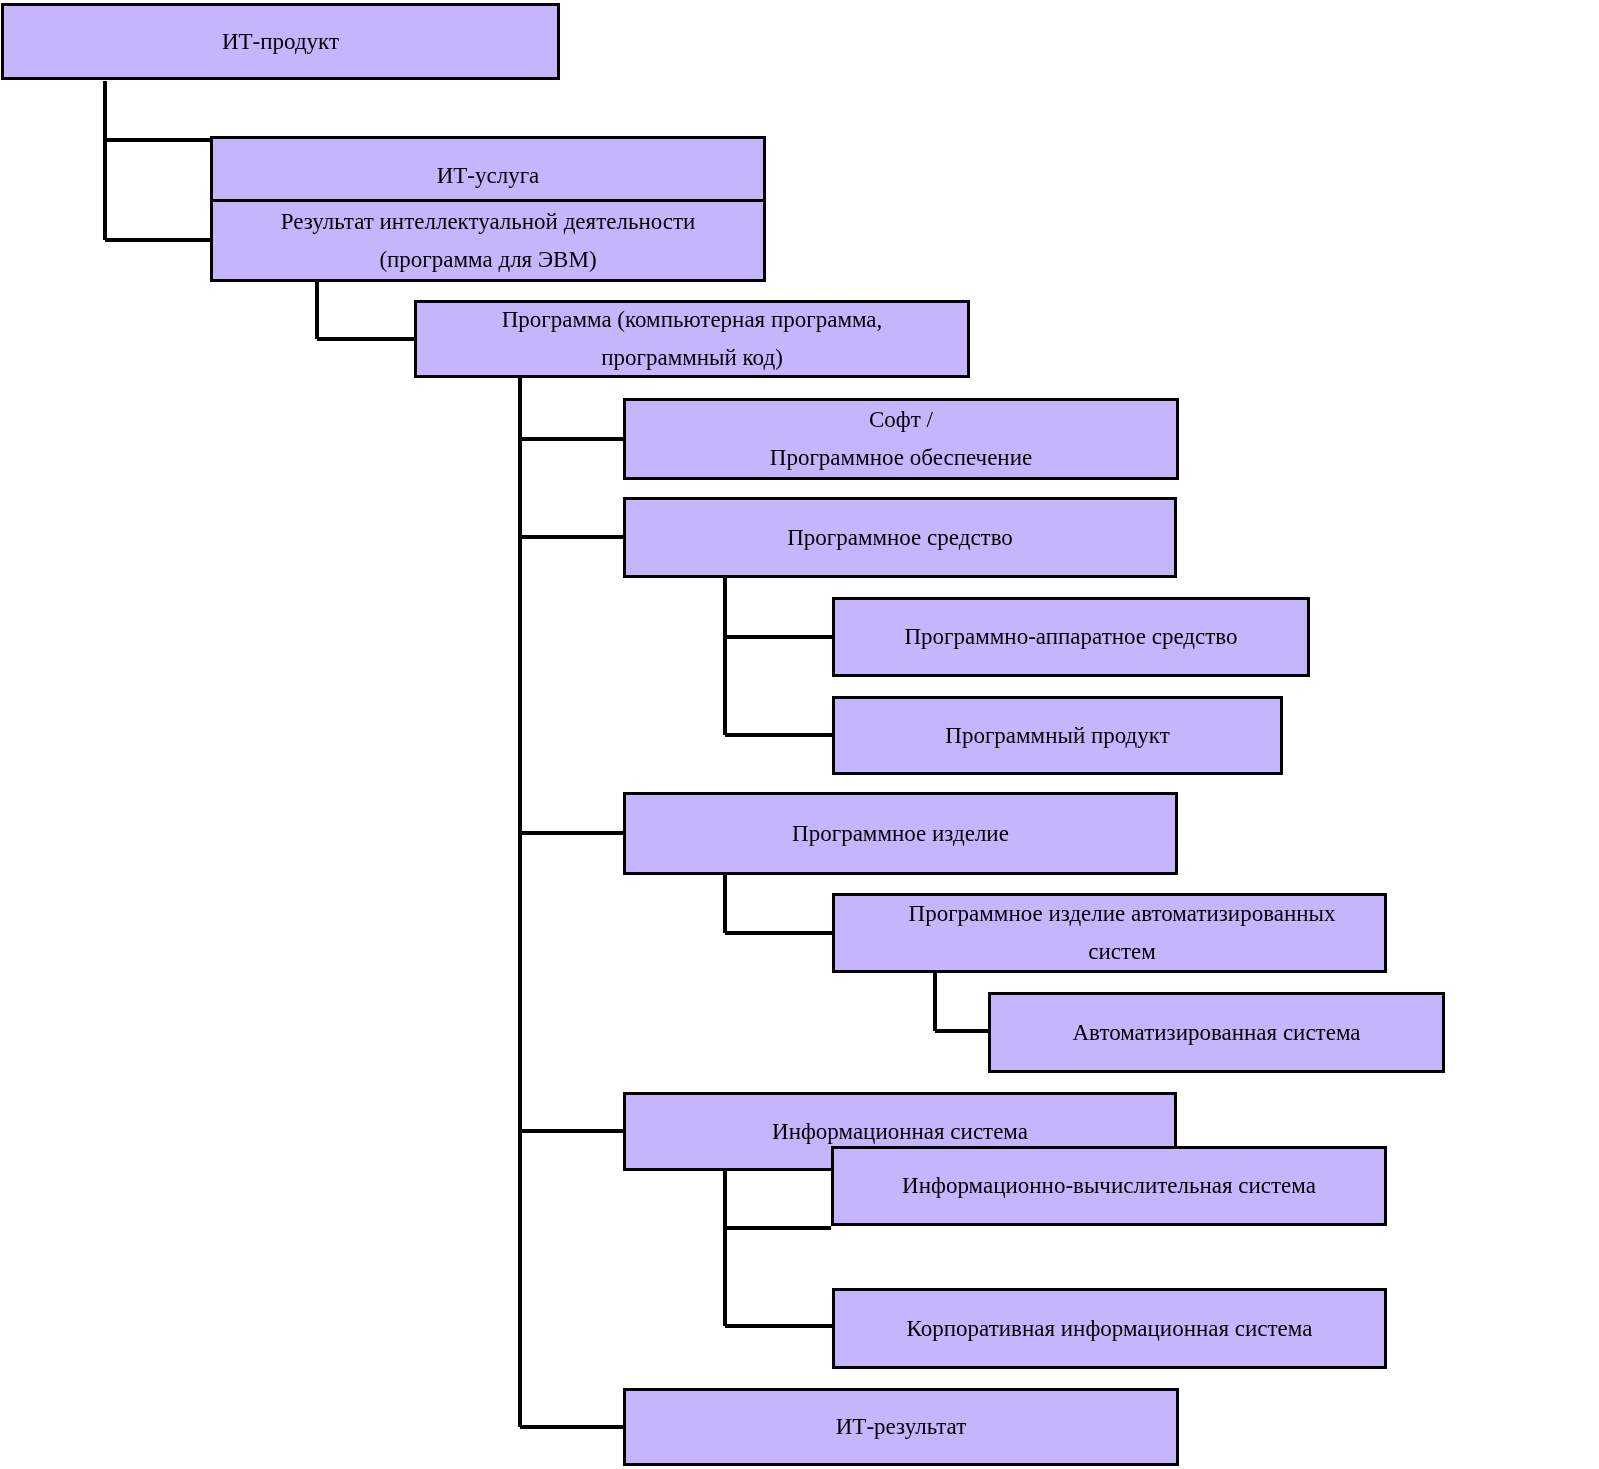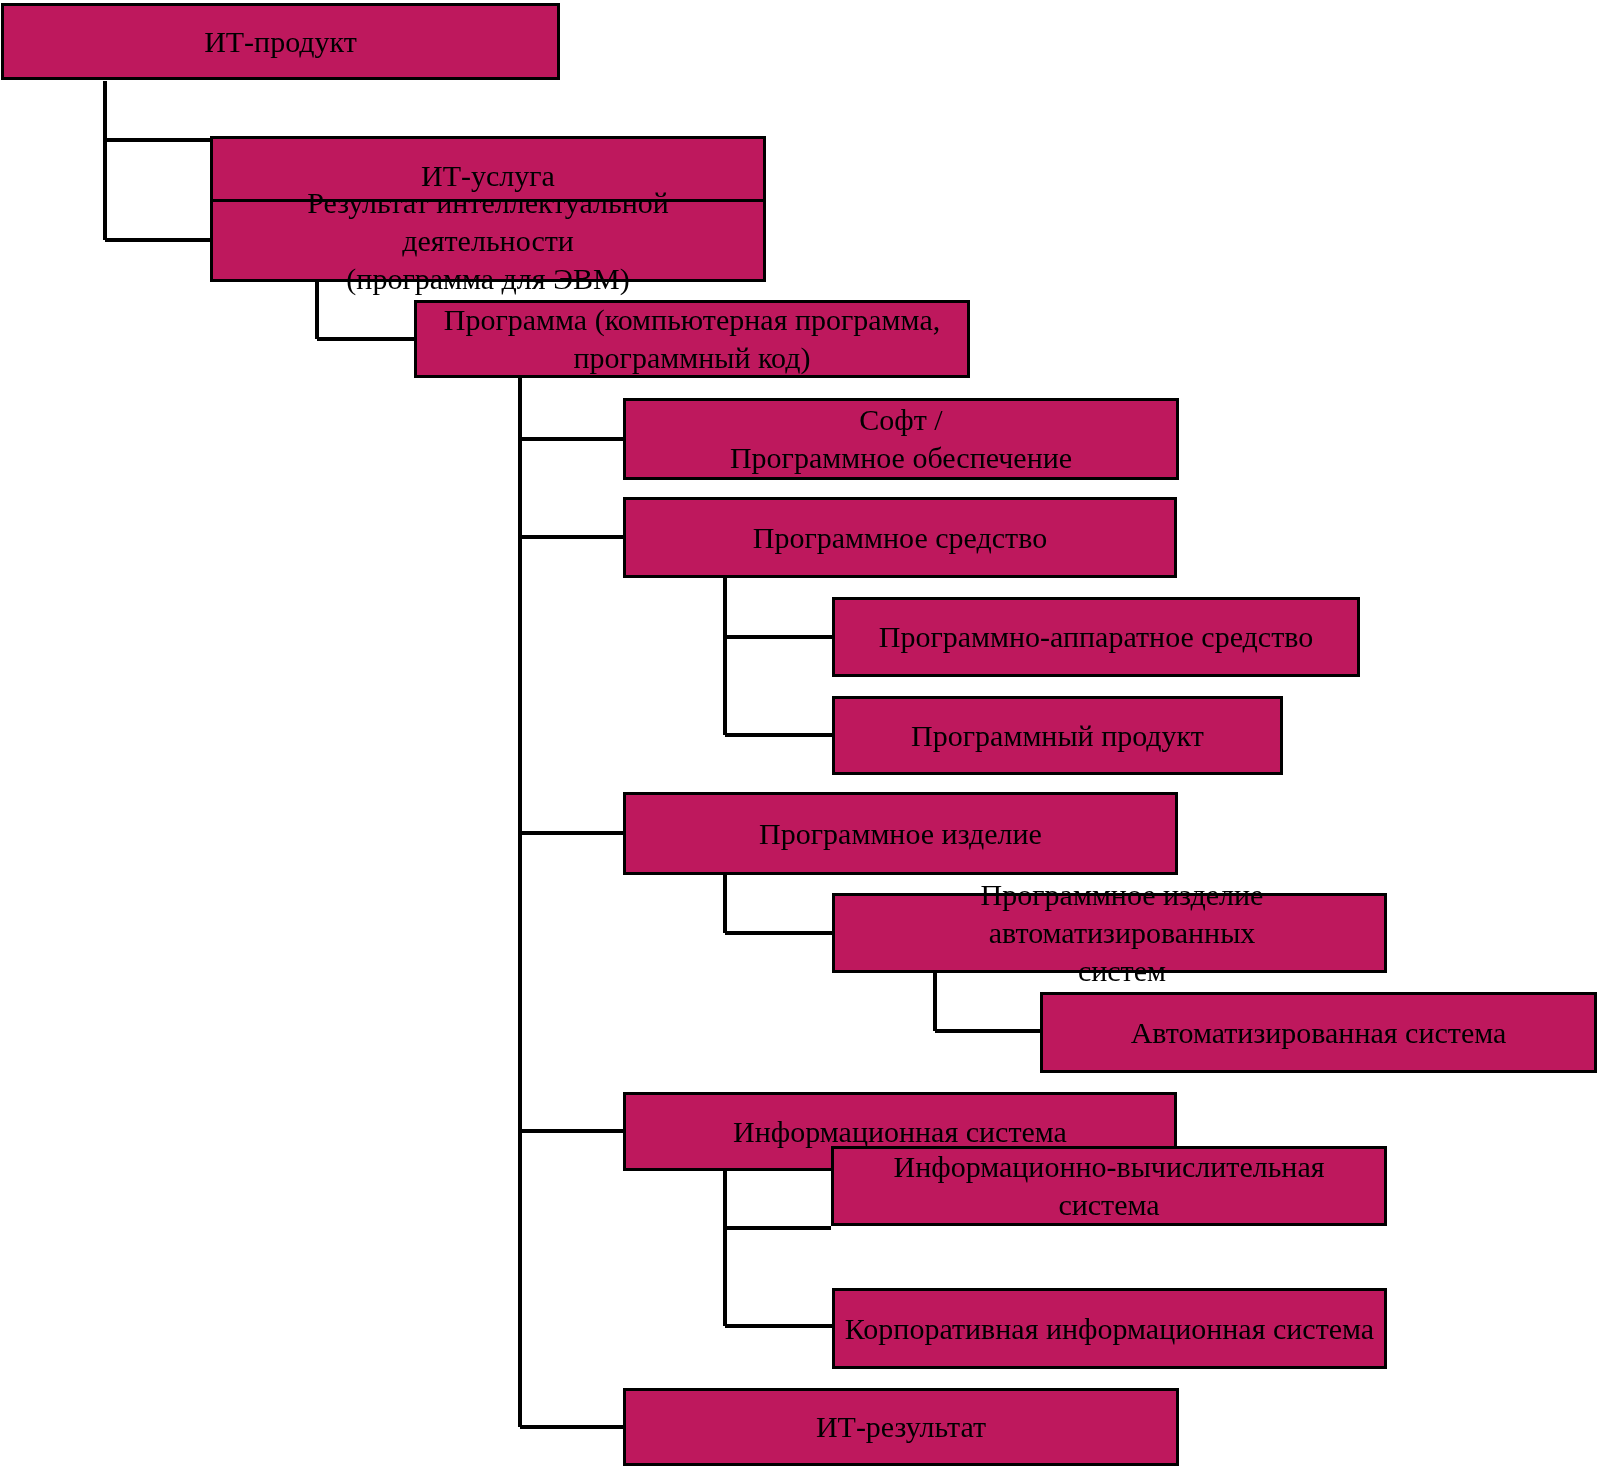--- a/index.html
+++ b/index.html
@@ -19,27 +19,27 @@
     position: absolute;
     left: 0;
     top: 0;
     width: 1599px;
     height: 1469px;
   }
   .node {
     position: absolute;
     box-sizing: border-box;
     border: 3.5px solid #000000;
-    background: #be185d;
+    background: #c4b5fd;
     color: #000000;
     display: flex;
     align-items: center;
     justify-content: center;
     text-align: center;
-    font-size: 30px;
+    font-size: 23px;
     line-height: 38px;
     white-space: pre-line;
     padding: 0 6px;
   }
 </style>
 </head>
 <body>
 
 <div id="canvas">
 
@@ -61,30 +61,30 @@
 (программа для ЭВМ)</div>
 
   <div class="node" style="left:414px; top:300px;  width:556px; height:78px;">Программа (компьютерная программа,
 программный код)</div>
 
   <div class="node" style="left:623px; top:398px;  width:556px; height:82px;">Софт /
 Программное обеспечение</div>
 
   <div class="node" style="left:623px; top:497px;  width:554px; height:81px;">Программное средство</div>
 
-  <div class="node" style="left:832px; top:597px;  width:528px; height:80px;">Программно-аппаратное средство</div>
+  <div class="node" style="left:832px; top:597px;  width:478px; height:80px;">Программно-аппаратное средство</div>
 
   <div class="node" style="left:832px; top:696px;  width:451px; height:79px;">Программный продукт</div>
 
   <div class="node" style="left:623px; top:792px;  width:555px; height:83px;">Программное изделие</div>
 
   <div class="node" style="left:832px; top:893px;  width:555px; height:80px;padding-left:31px;">Программное изделие автоматизированных
 систем</div>
 
-  <div class="node" style="left:1040px;top:992px;  width:557px; height:81px;text-align:right;">Автоматизированная система</div>
+  <div class="node" style="left:988px;top:992px;  width:457px; height:81px;text-align:right;">Автоматизированная система</div>
 
   <div class="node" style="left:623px; top:1092px; width:554px; height:79px;">Информационная система</div>
 
   <div class="node" style="left:831px; top:1146px; width:556px; height:80px;">Информационно-вычислительная система</div>
 
   <div class="node" style="left:832px; top:1288px; width:555px; height:81px;">Корпоративная информационная система</div>
 
   <div class="node" style="left:623px; top:1388px; width:556px; height:78px;">ИТ-результат</div>
 
 </div>

